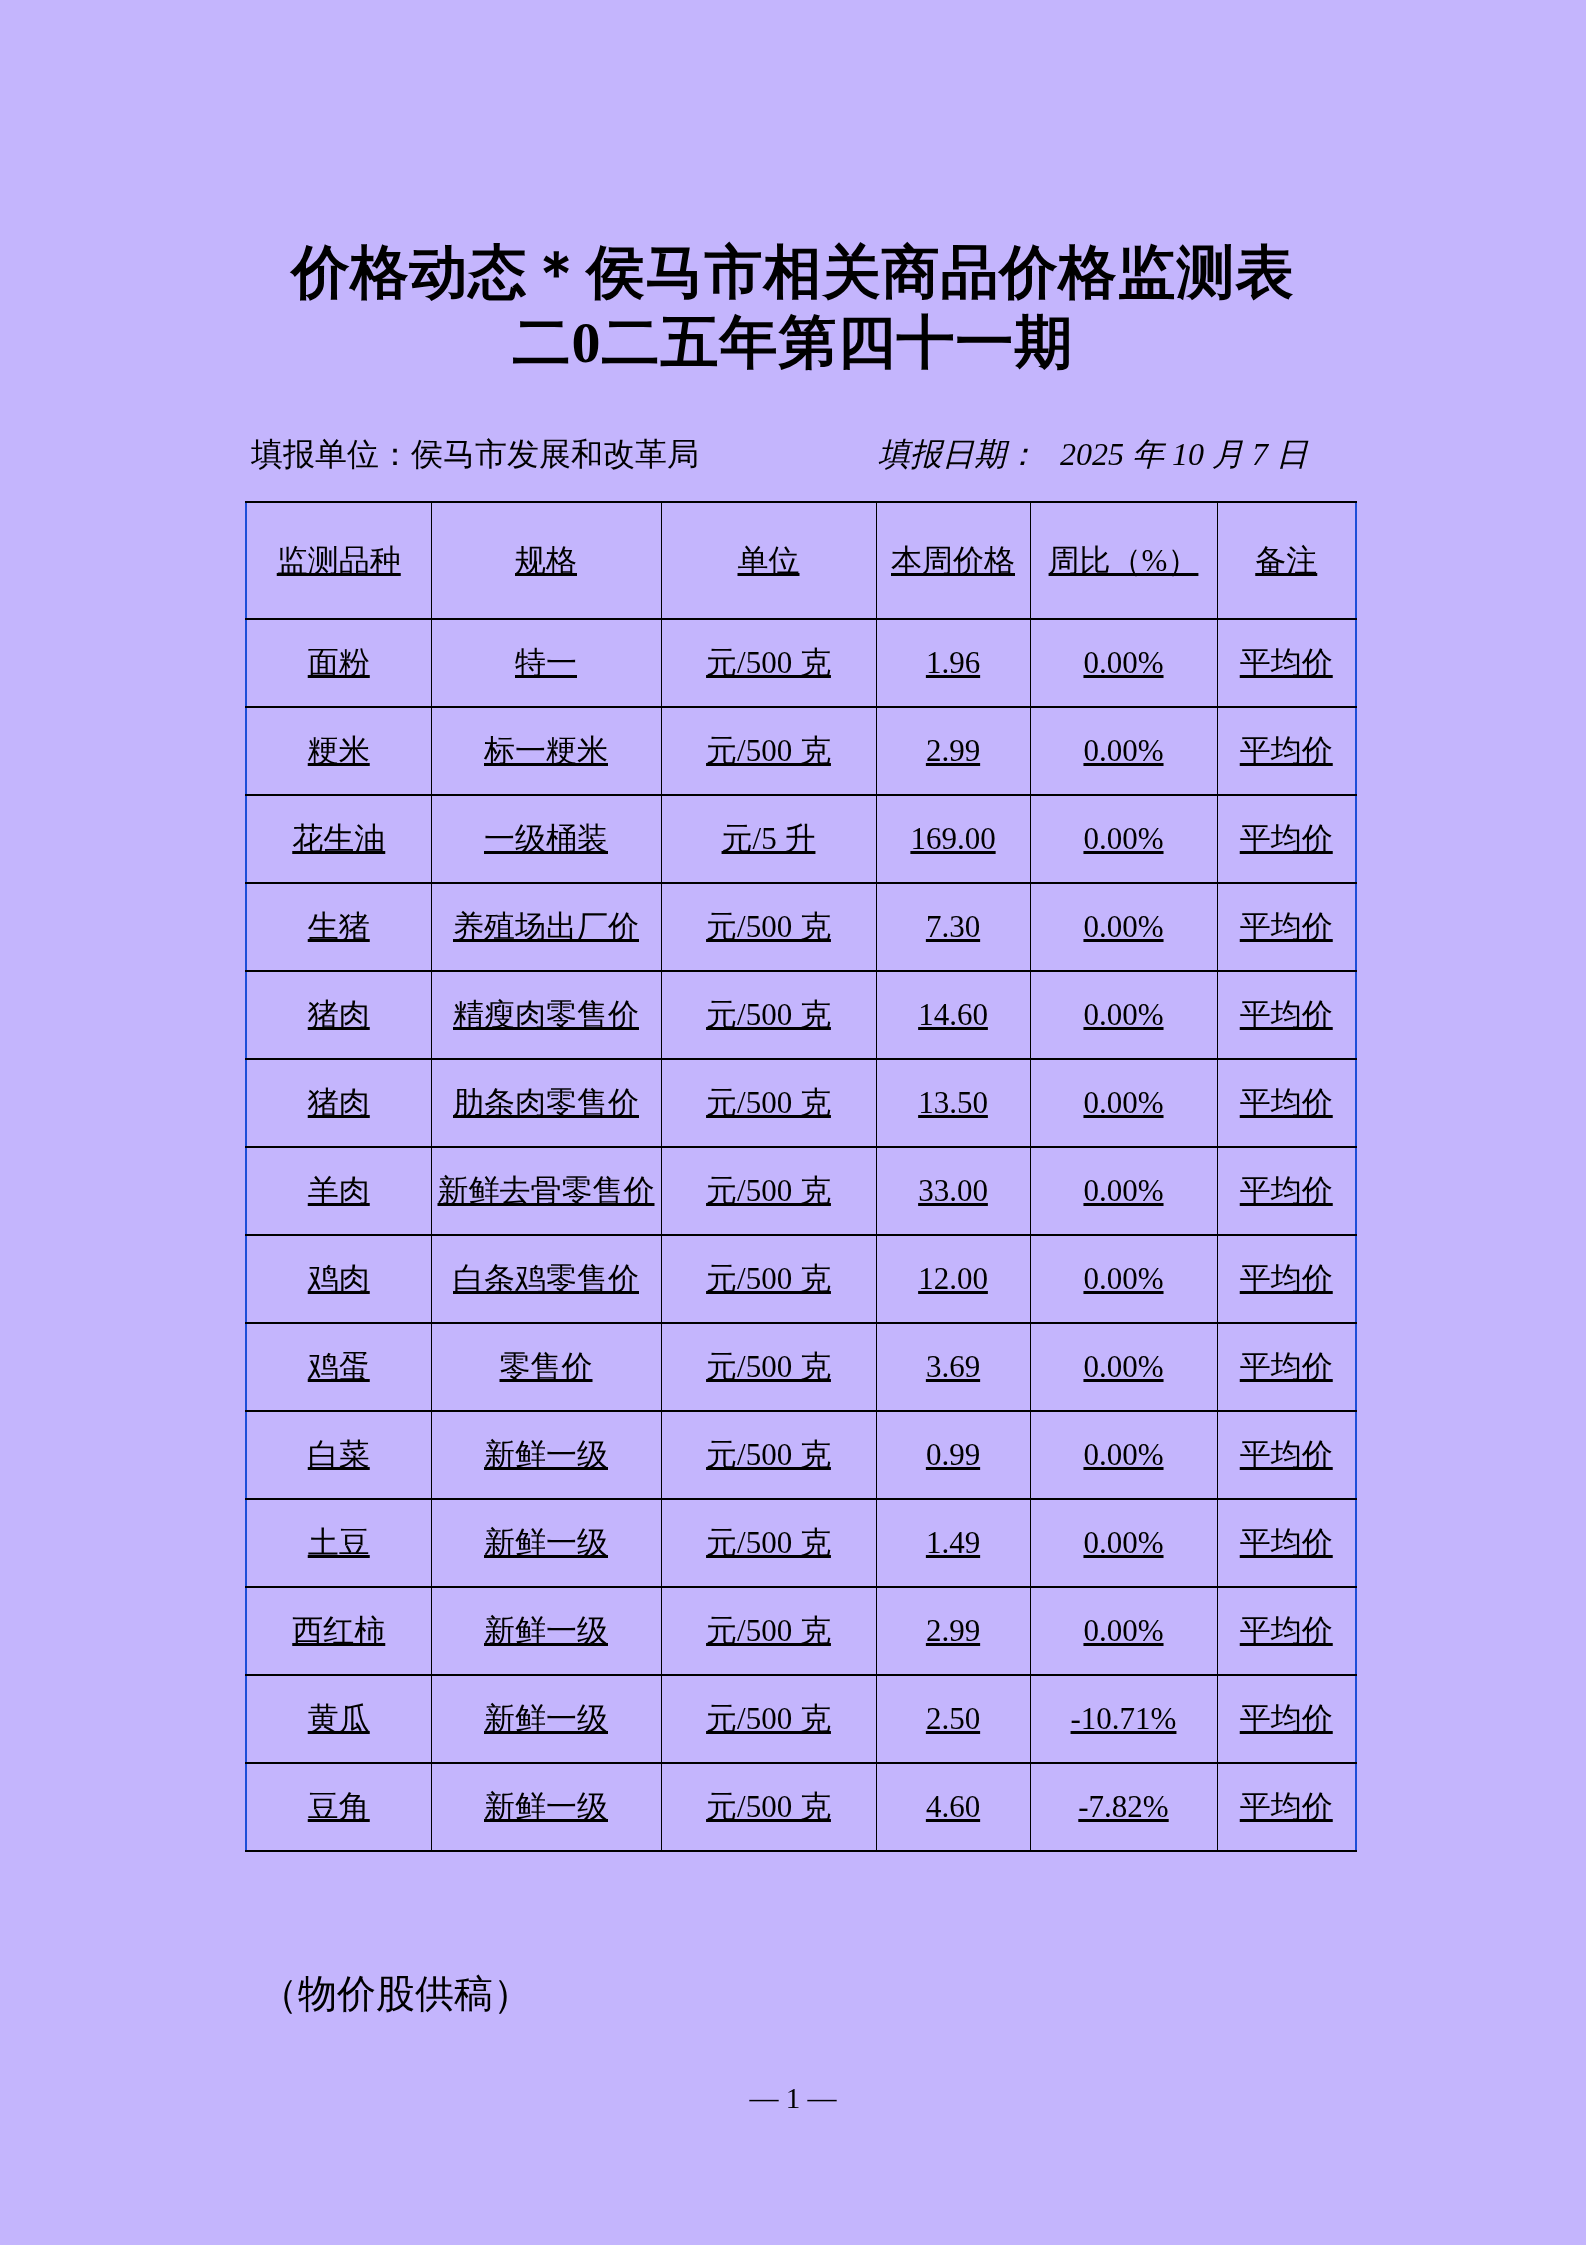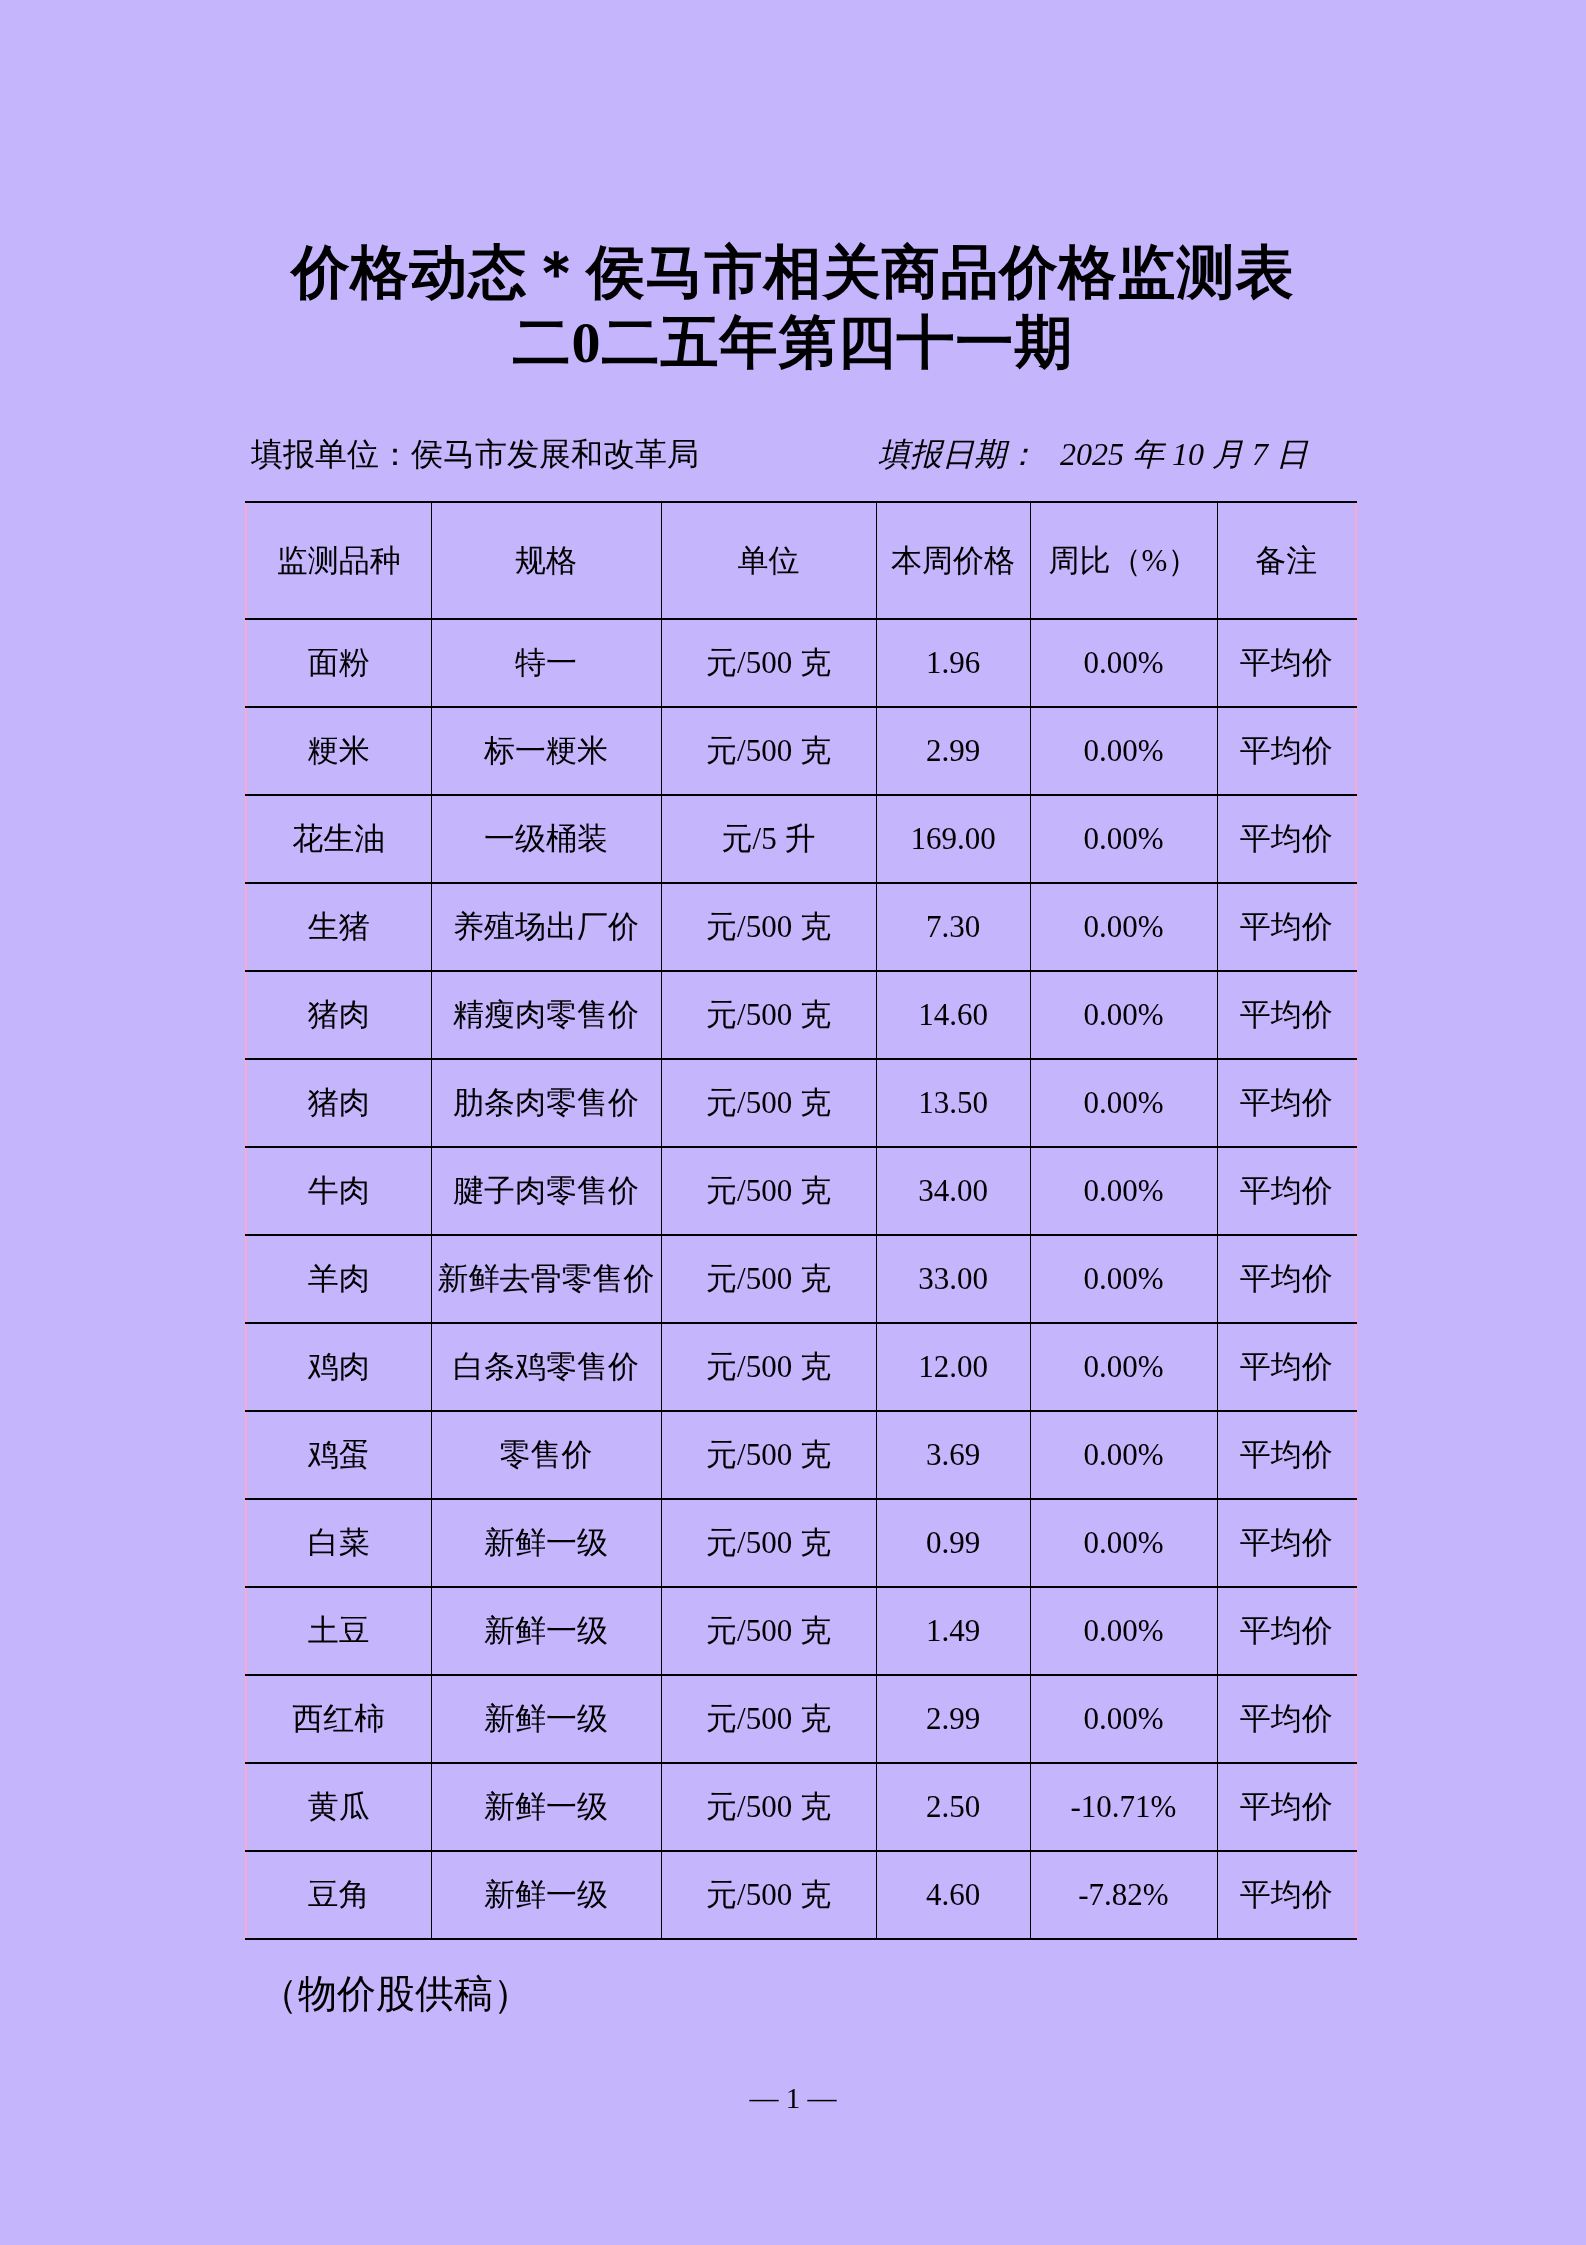--- a/index.html
+++ b/index.html
@@ -66,21 +66,21 @@
     border-right: 1px solid #000000;
     border-top: 2px solid #000000;
     border-bottom: 2px solid #000000;
     font-weight: normal;
     text-align: center;
     vertical-align: middle;
     padding: 0;
     overflow: hidden;
     white-space: nowrap;
   }
-  .price-table { border: 2px solid #f9a8d4; }
+  .price-table { border: 2px solid #1d4ed8; text-decoration: underline; }
   .price-table thead th { height: 115px; }
   .price-table tbody td { height: 86px; }
   .note {
     position: absolute;
     left: 259px;
     top: 1972px;
     font-size: 39px;
     line-height: 44px;
   }
   .pageno {
@@ -172,28 +172,20 @@
         </tr>
         <tr>
           <td>猪肉</td>
           <td>肋条肉零售价</td>
           <td>元/500 克</td>
           <td>13.50</td>
           <td>0.00%</td>
           <td>平均价</td>
         </tr>
         <tr>
-          <td>牛肉</td>
-          <td>腱子肉零售价</td>
-          <td>元/500 克</td>
-          <td>34.00</td>
-          <td>0.00%</td>
-          <td>平均价</td>
-        </tr>
-        <tr>
           <td>羊肉</td>
           <td>新鲜去骨零售价</td>
           <td>元/500 克</td>
           <td>33.00</td>
           <td>0.00%</td>
           <td>平均价</td>
         </tr>
         <tr>
           <td>鸡肉</td>
           <td>白条鸡零售价</td>

